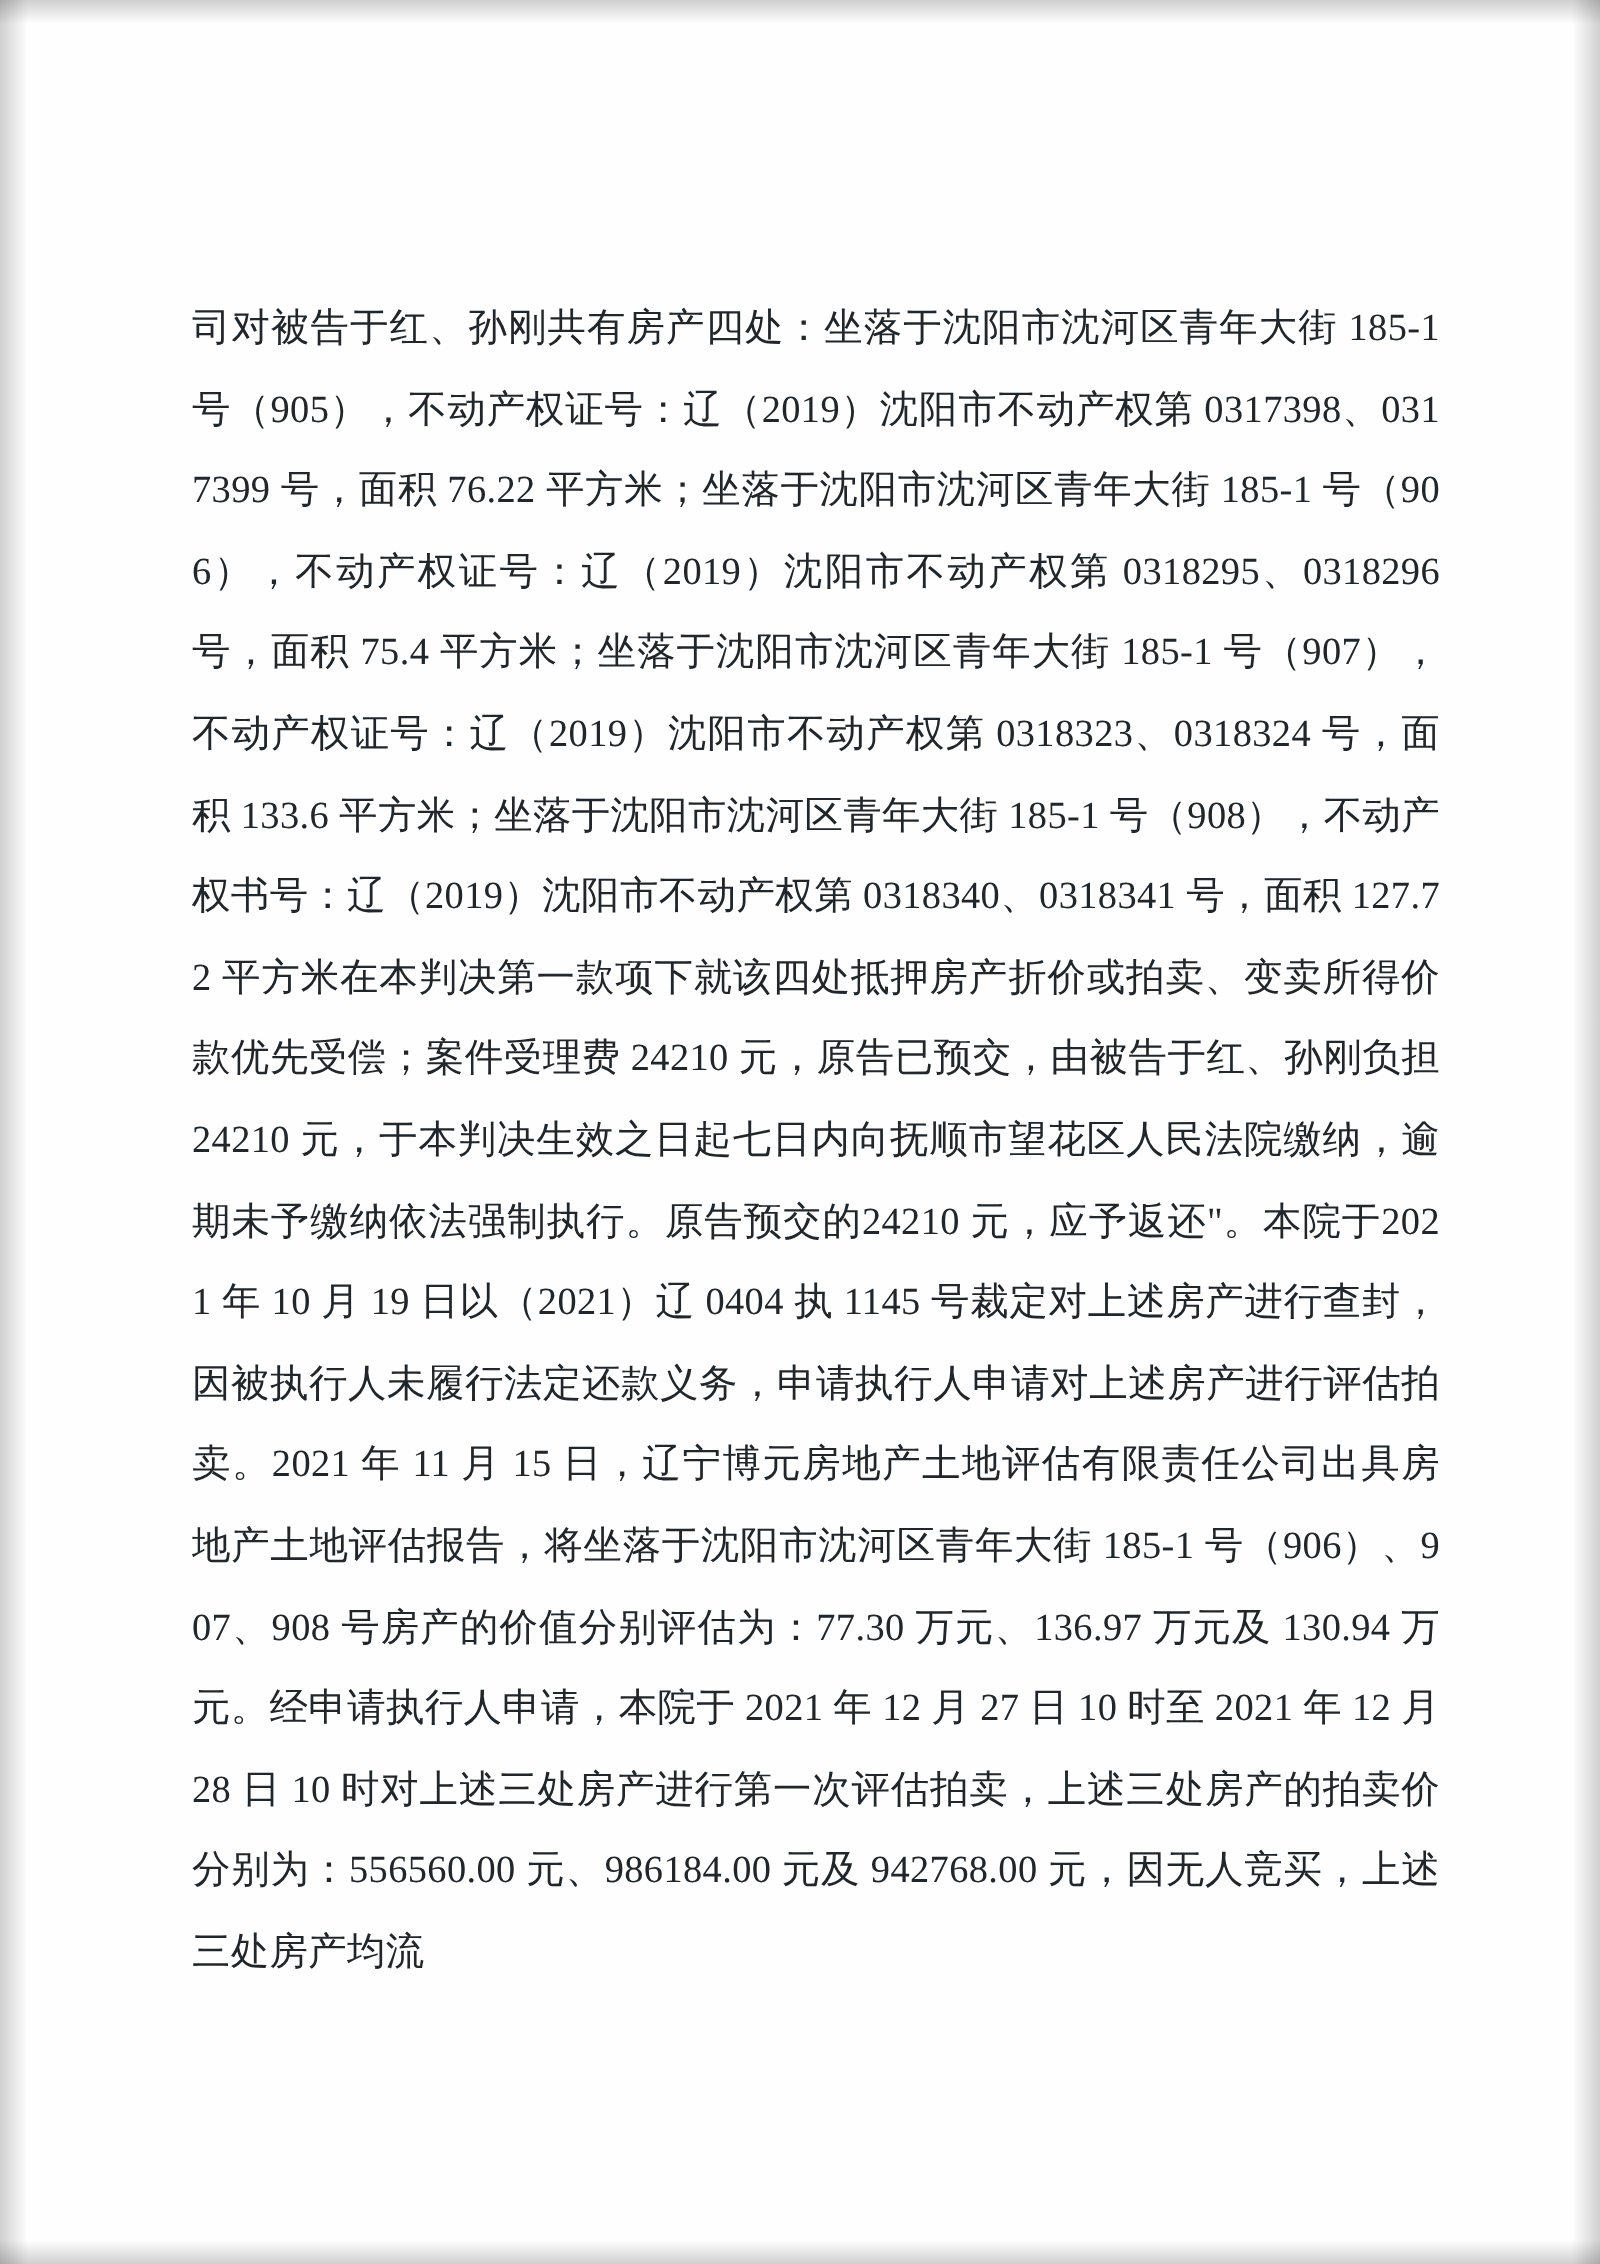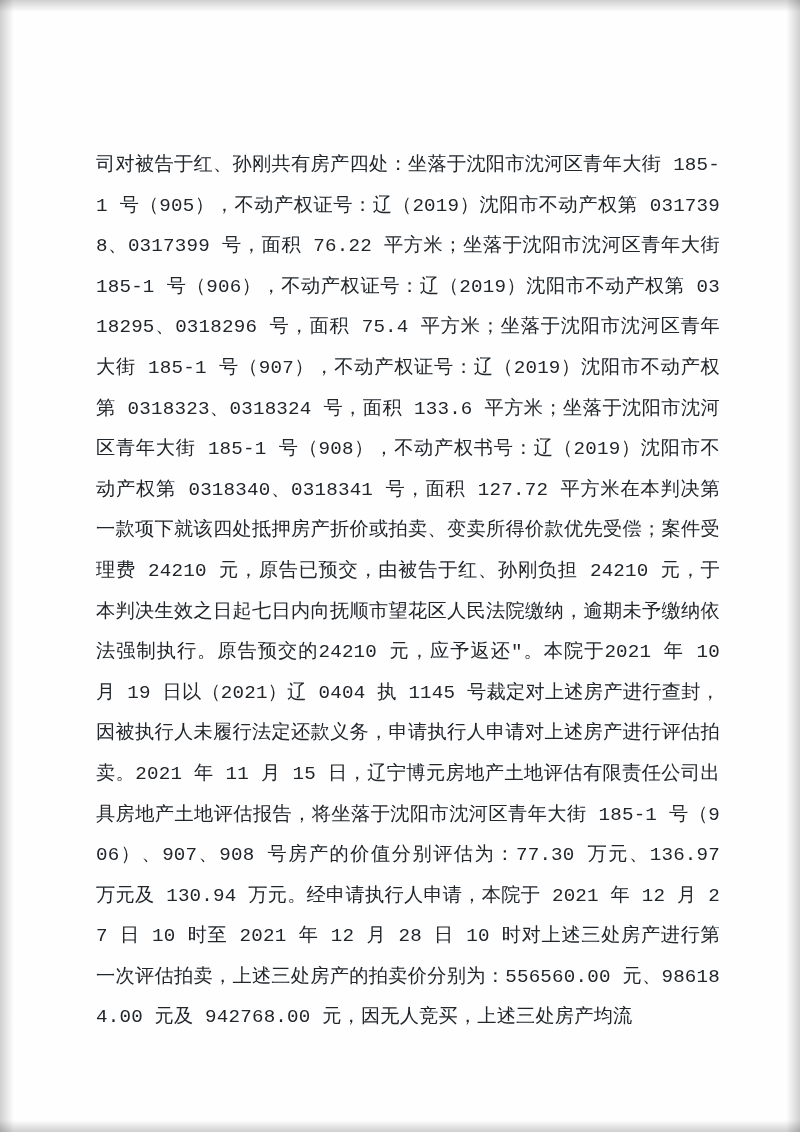--- a/index.html
+++ b/index.html
@@ -35,21 +35,20 @@
     z-index: 0;
   }
   .sheet {
     position: absolute;
     left: 14px;
     top: 12px;
     right: 14px;
     bottom: 12px;
     background: #fefefe;
     z-index: 1;
-    font-family: Liberation Mono, monospace;
   }
   .doc-body {
     position: absolute;
     left: 82px;
     top: 133px;
     width: 624px;
   }
   .para {
     margin: 0;
     font-size: 19.2px;

